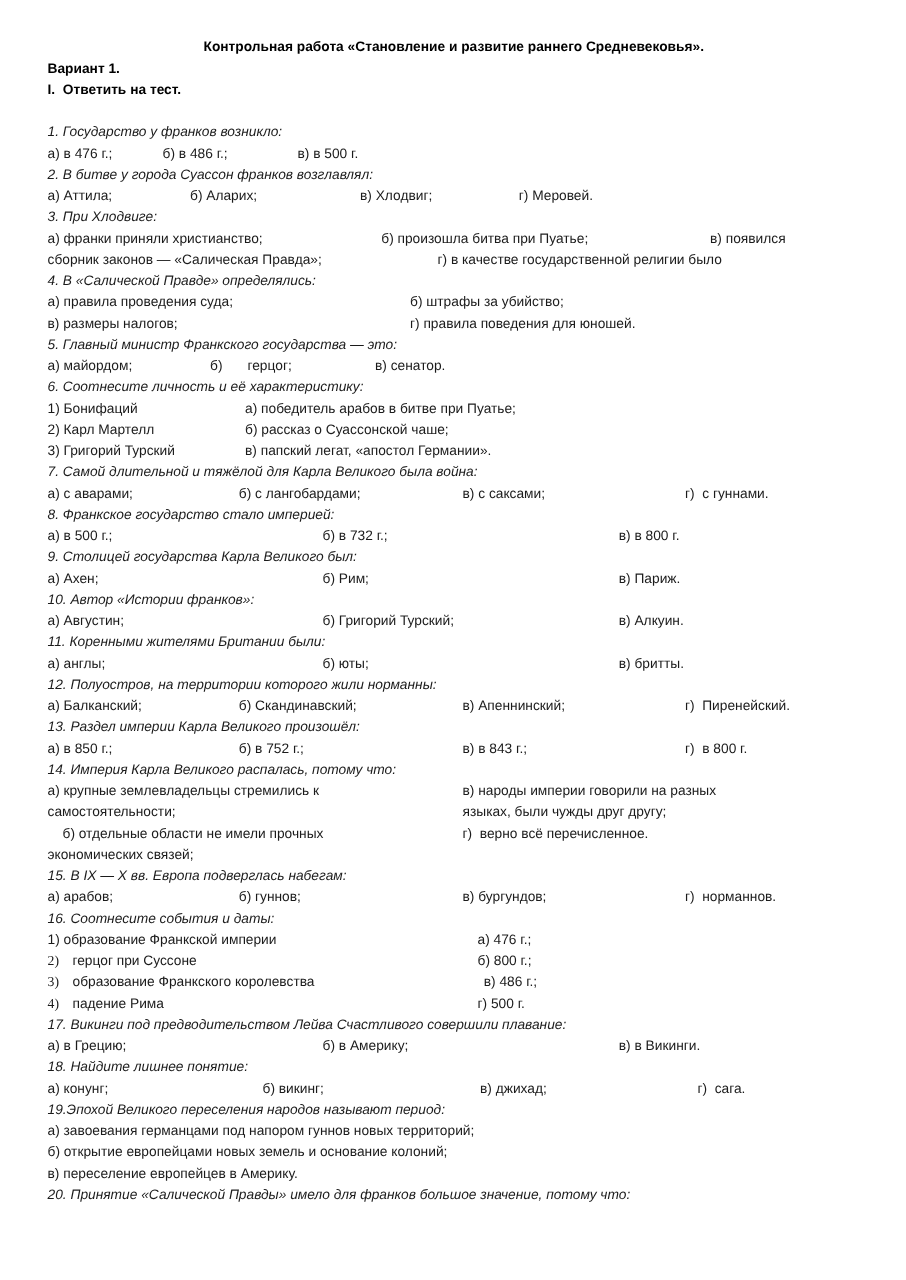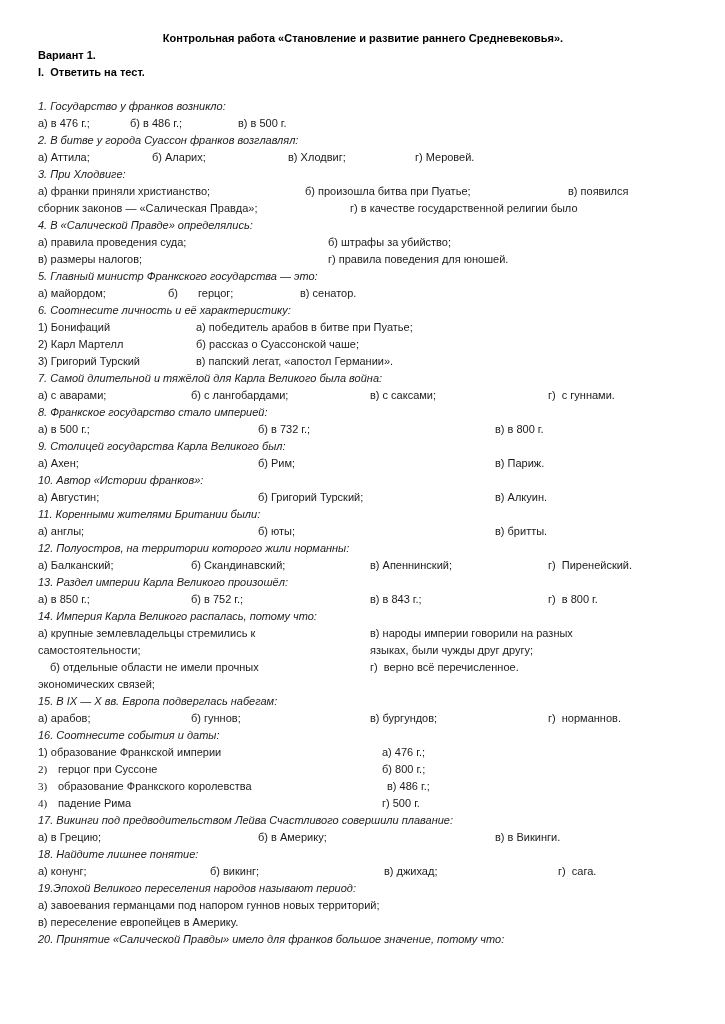--- a/index.html
+++ b/index.html
@@ -244,18 +244,21 @@
       <span class="seg" style="left: 346px;">в) джихад;</span>
       <span class="seg" style="left: 520px;">г)  сага.</span>
     </div>
     <div class="line">
       <span class="seg i" style="left: 0px;">19.Эпохой Великого переселения народов называют период:</span>
     </div>
     <div class="line">
       <span class="seg" style="left: 0px;">а) завоевания германцами под напором гуннов новых территорий;</span>
     </div>
     <div class="line">
+      <span class="seg" style="left: 0px;">б) открытие европейцами новых земель и основание колоний;</span>
+    </div>
+    <div class="line">
       <span class="seg" style="left: 0px;">в) переселение европейцев в Америку.</span>
     </div>
     <div class="line">
       <span class="seg i" style="left: 0px;">20. Принятие «Салической Правды» имело для франков большое значение, потому что:</span>
     </div>
   </div>
 
 </body></html>

